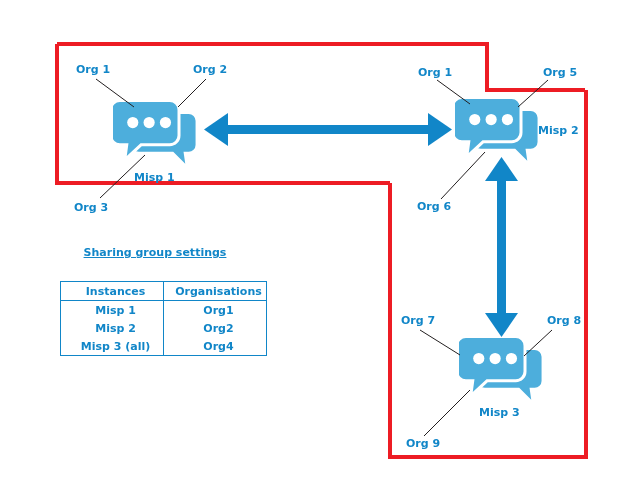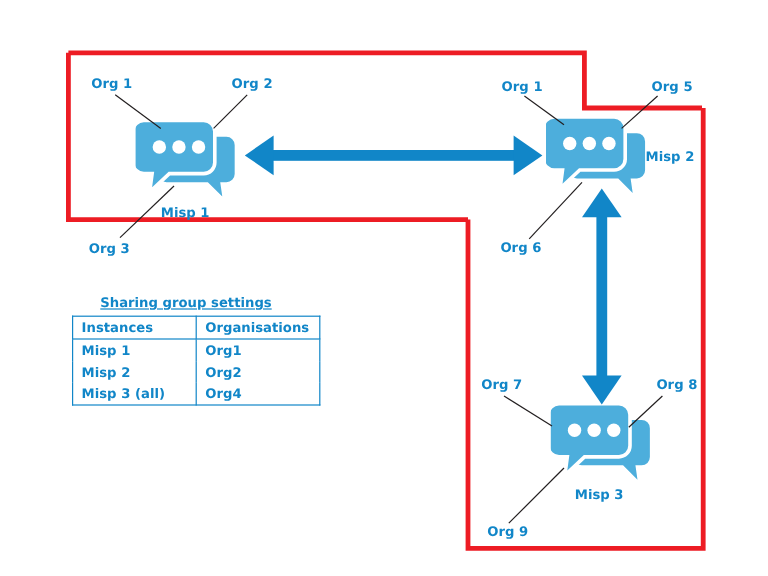--- a/index.html
+++ b/index.html
@@ -44,35 +44,35 @@
     top: 246px;
     width: 190px;
   }
   #settings-title {
     text-align: center;
     color: #1186C8;
     font-family: "DejaVu Sans", sans-serif;
     font-size: 11px;
     font-weight: bold;
     text-decoration: underline;
-    margin-bottom: 4px;
+    margin-bottom: 22px;
     white-space: nowrap;
   }
   #settings-table {
     border-collapse: collapse;
     width: 190px;
     table-layout: fixed;
   }
   #settings-table td, #settings-table th {
     border: 1px solid #1186C8;
     color: #1186C8;
     font-family: "DejaVu Sans", sans-serif;
     font-size: 11px;
     font-weight: bold;
-    text-align: left;
+    text-align: center;
     padding: 1px 0 1px 7px;
     height: 16px;
     vertical-align: middle;
   }
   #settings-table thead th {
     border-bottom: 1px solid #1186C8;
   }
   #settings-table tbody td {
     border-left: 1px solid #1186C8;
     border-right: 1px solid #1186C8;

